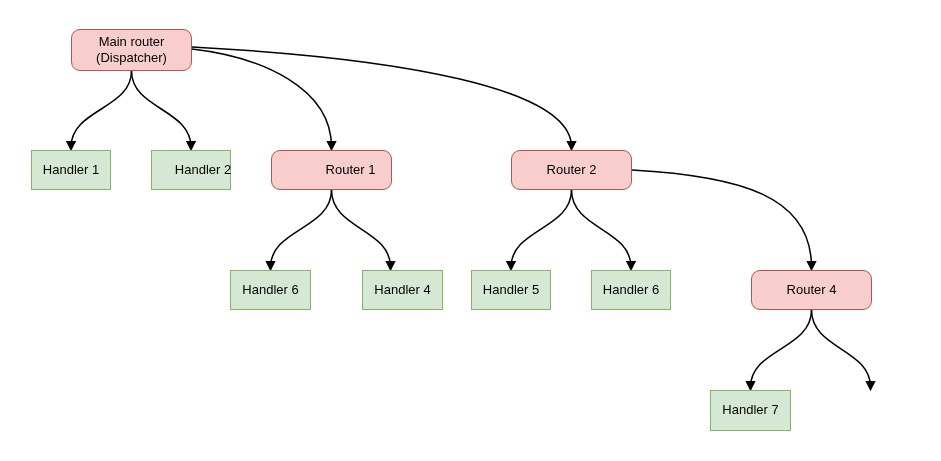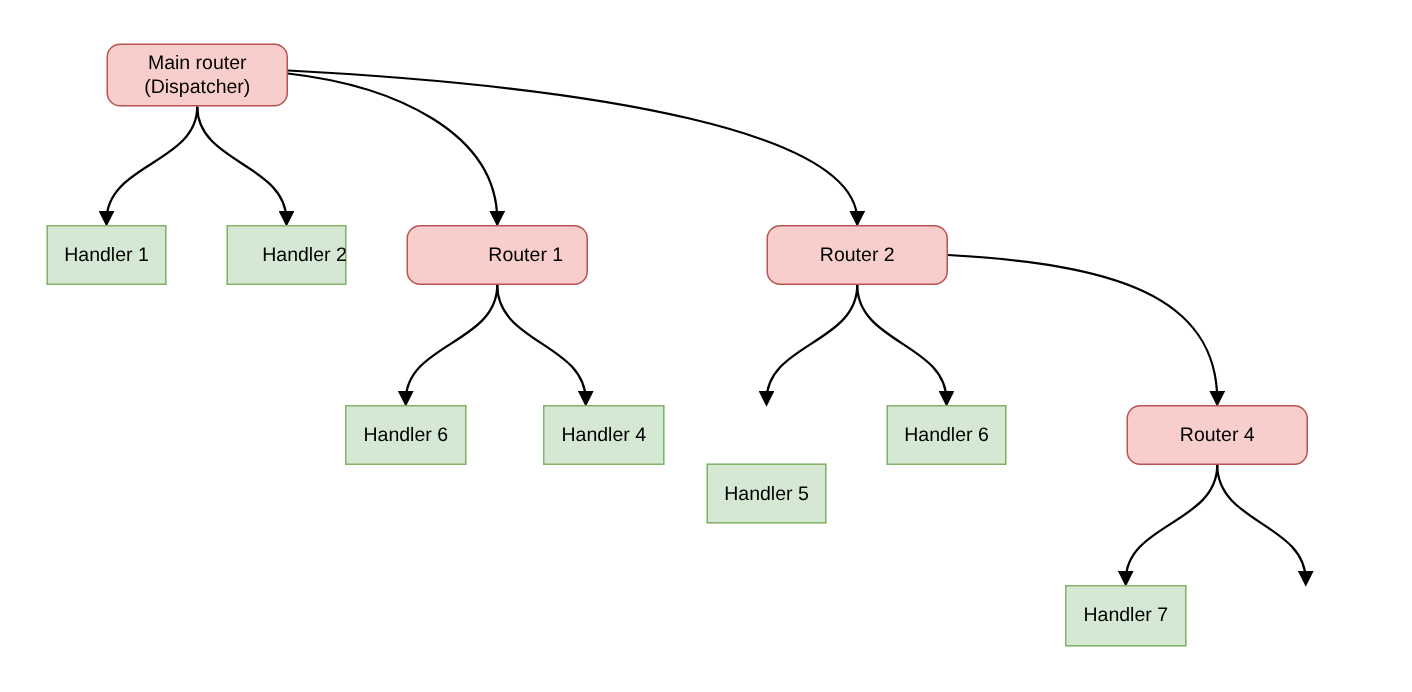--- a/index.html
+++ b/index.html
@@ -90,21 +90,21 @@
   </div>
 
   <div class="node handler" style="left:230px; top:270px; width:81px; height:40px;">
     <span>Handler 6</span>
   </div>
 
   <div class="node handler" style="left:362px; top:270px; width:81px; height:40px;">
     <span>Handler 4</span>
   </div>
 
-  <div class="node handler" style="left:471px; top:270px; width:80px; height:40px;margin-top:39px;">
+  <div class="node handler" style="left:471px; top:270px; width:80px; height:40px;">
     <span>Handler 5</span>
   </div>
 
   <div class="node handler" style="left:591px; top:270px; width:80px; height:40px;">
     <span>Handler 6</span>
   </div>
 
   <div class="node router" style="left:751px; top:270px; width:121px; height:40px;">
     <span>Router 4</span>
   </div>

